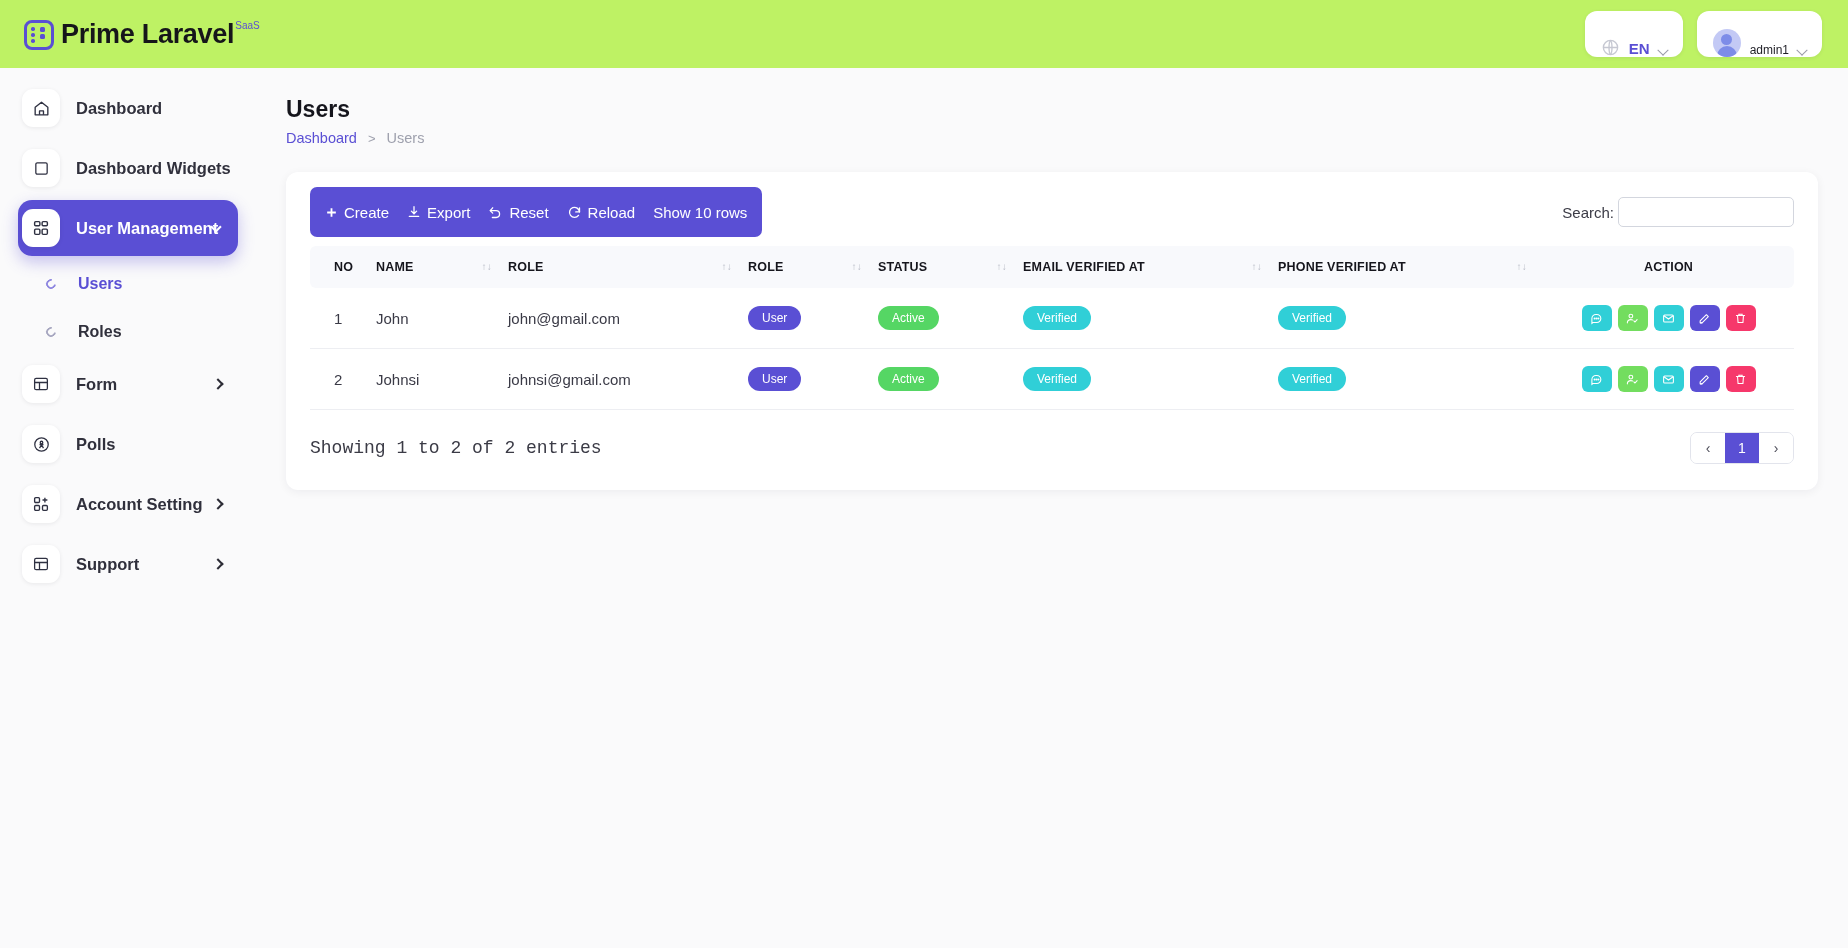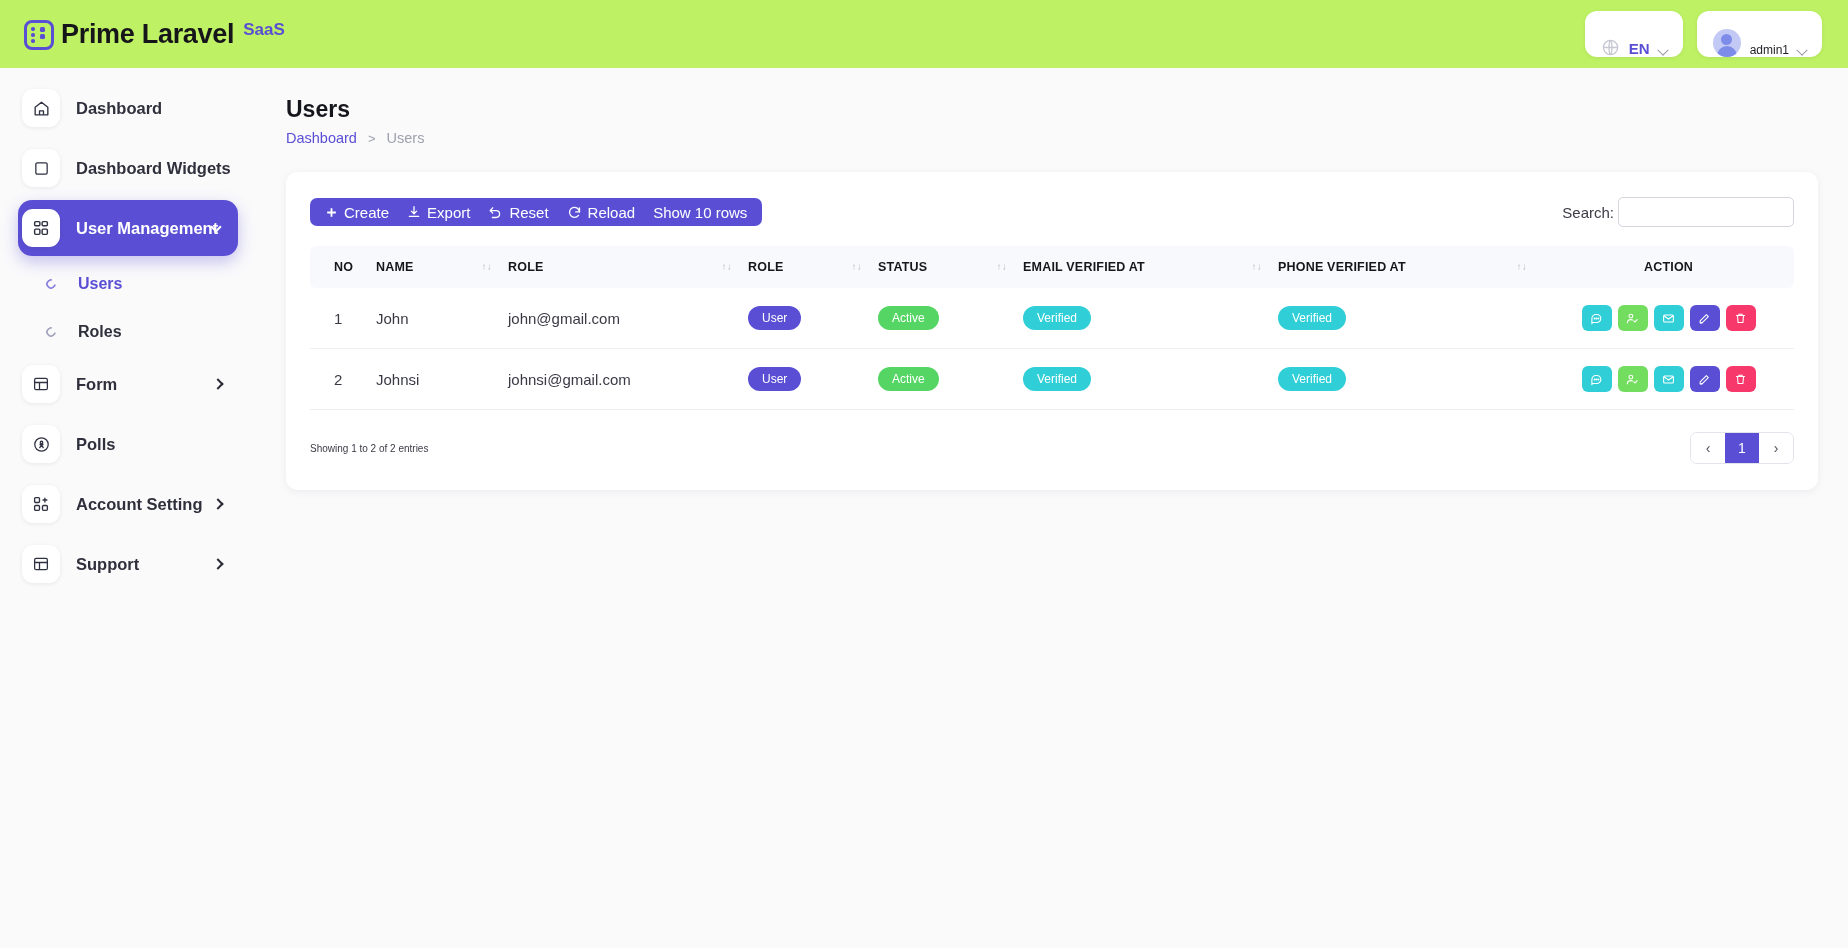--- a/index.html
+++ b/index.html
@@ -29,22 +29,22 @@
   .brand-logo i:nth-child(1){ left: 4px;  top: 4px; }
   .brand-logo i:nth-child(2){ left: 4px;  top: 10px; }
   .brand-logo i:nth-child(3){ left: 4px;  top: 16px; }
   .brand-logo i:nth-child(4){ left: 13px; top: 4px;  width:5px;height:5px;border-radius:1.5px; }
   .brand-logo i:nth-child(5){ left: 13px; top: 11px; width:5px;height:5px;border-radius:1.5px; }
   .brand-text {
     font-size: 27px; font-weight: bold; color: #16161a;
     letter-spacing: -.3px; margin-left: 7px; line-height: 40px;
   }
   .brand-sup {
-    font-size: 17px; font-weight: bold; color: #5a4fd4;
-    margin-top: 6px; margin-left: 9px;
+    font-size: 10px; font-weight: normal; color: #5a4fd4;
+    margin-top: 6px; margin-left: 1px;
   }
 
   .topbar-right {
     margin-left: auto; margin-right: 26px;
     display: flex; align-items: center; gap: 14px;
   }
   .pill {
     background: #fff; border-radius: 12px; height: 46px;
     display: flex; align-items: flex-end; padding: 0 16px;
     box-shadow: 0 1px 4px rgba(20,20,40,.07);
@@ -113,21 +113,21 @@
   .crumb-link { color: #5a4fd4; cursor: pointer; }
   .crumb-sep { color: #9ea0ad; font-size: 13px; }
   .crumb-cur { color: #9ea0ad; }
 
   .card {
     background: #fff; border-radius: 12px; margin: 26px 30px 0 30px;
     box-shadow: 0 2px 10px rgba(25,25,50,.06); padding: 20px 24px 26px 24px;
   }
   .card-top { display: flex; align-items: center; height: 40px; }
   .btn-group {
-    background: #5a4fd4; border-radius: 7px; height: 28px;
+    background: #5a4fd4; border-radius: 7px; height: 50px;
     display: flex; align-items: center; padding: 0 6px;
   }
   .tb-btn {
     display: flex; align-items: center; gap: 6px; height: 36px;
     padding: 0 9px; color: #fff; font-size: 15px; cursor: pointer;
     background: none; border: none; font-family: inherit;
   }
   .search-wrap { margin-left: auto; display: flex; align-items: center; gap: 4px; }
   .search-lbl { font-size: 15px; color: #3b3b46; }
   .search-input {
@@ -161,21 +161,21 @@
     width: 30px; height: 26px; border-radius: 6px;
     display: flex; align-items: center; justify-content: center; cursor: pointer;
   }
   .a-chat { background: #30cfd7; }
   .a-user { background: #73dd5f; }
   .a-mail { background: #30cfd7; }
   .a-edit { background: #5a4fd4; }
   .a-del  { background: #f6386b; }
 
   .card-foot { display: flex; align-items: center; margin-top: 22px; }
-  .entries { font-size: 10px; color: #3b3b46; }
+  .entries { font-size: 18px; color: #3b3b46; font-family: Liberation Mono, monospace; }
   .pager {
     margin-left: auto; display: flex; align-items: center;
     border: 1px solid #e2e4ec; border-radius: 7px; overflow: hidden;
   }
   .pg {
     width: 34px; height: 30px; display: flex; align-items: center;
     justify-content: center; font-size: 14px; color: #4c4c58; cursor: pointer;
     background: #fff;
   }
   .pg.active { background: #5a4fd4; color: #fff; }

